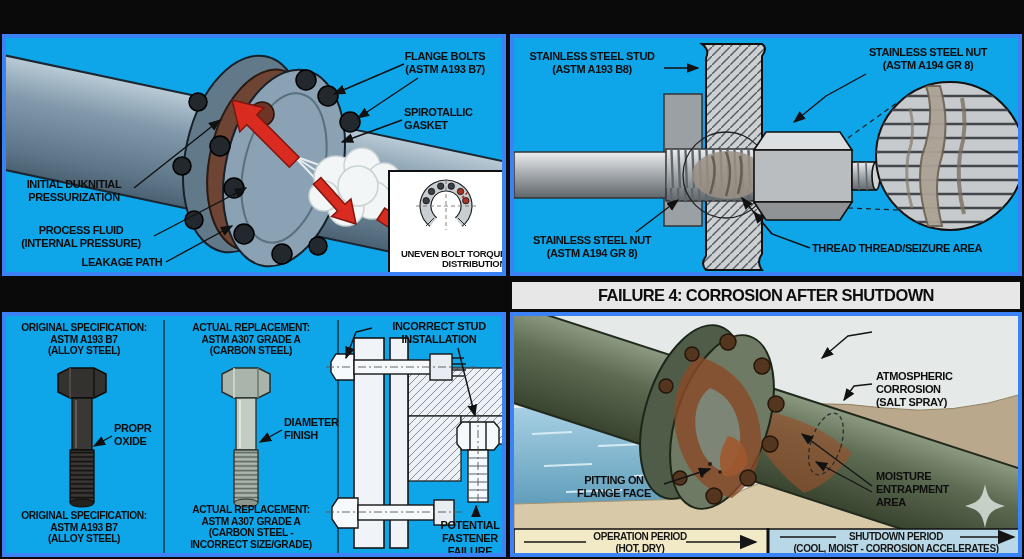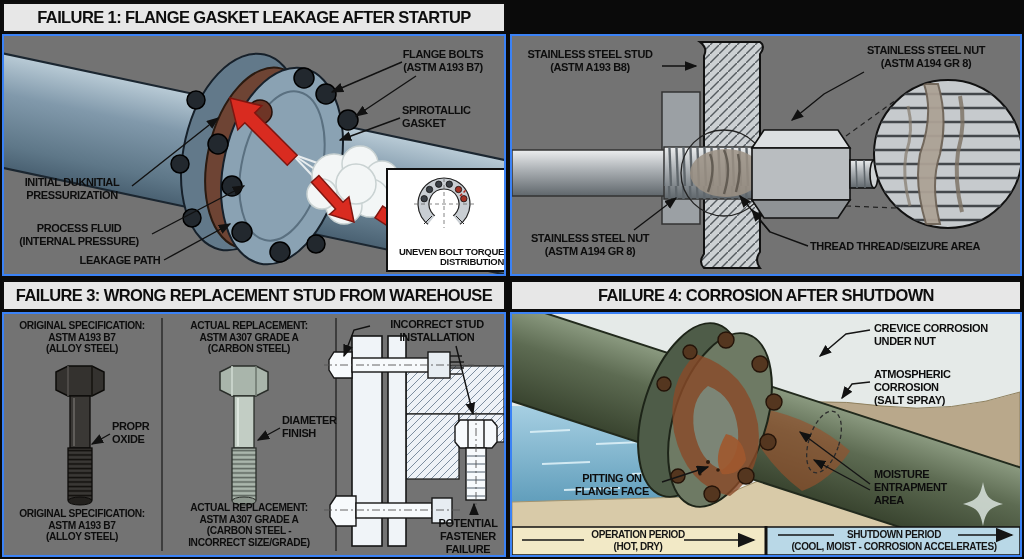--- a/index.html
+++ b/index.html
@@ -2,42 +2,39 @@
 <html><head>
 <meta charset="utf-8">
 <style>
   html,body{margin:0;padding:0;background:#111;}
   .canvas{position:relative;width:1024px;height:559px;background:#0a0a0a;overflow:hidden;
           font-family:"Liberation Sans","DejaVu Sans",sans-serif;}
   .panel{position:absolute;}
   .titlebar{position:absolute;left:0;right:0;top:0;height:27px;background:#e7e7e7;
             border:2px solid #0c0c0c;display:flex;align-items:center;justify-content:center;}
   .titlebar span{font-weight:bold;font-size:16.5px;letter-spacing:-0.6px;color:#0e0e0e;white-space:nowrap;}
-  .content{position:absolute;left:0;right:0;bottom:0;background:#737373;border:2px solid #3b82f6;overflow:hidden;}
+  .content{position:absolute;left:0;right:0;bottom:0;background:#0ea5e9;border:4px solid #3b82f6;overflow:hidden;}
   .content svg{position:absolute;left:0;top:0;}
   .label{position:absolute;font-weight:bold;font-size:11px;line-height:1.18;letter-spacing:-0.35px;
          color:#0d0d0d;white-space:pre-line;z-index:5;}
   .ta-c{text-align:center;} .ta-l{text-align:left;}
   .sm{font-size:10.2px;line-height:1.15;}
   .inset{position:absolute;left:382px;top:132px;width:116px;height:100px;background:#fff;
          border:2px solid #101010;z-index:6;}
   .inset-cap{position:absolute;left:0;right:0;bottom:2px;text-align:right;font-weight:bold;
              font-size:9.5px;line-height:1.12;letter-spacing:-0.3px;color:#111;white-space:pre-line;}
   .tl-text{position:absolute;font-weight:bold;font-size:10px;line-height:1.15;letter-spacing:-0.4px;
            color:#151515;text-align:center;white-space:pre-line;z-index:5;}
 </style>
 </head>
 <body>
 
 <div class="canvas">
 
   <div class="panel" style="left:2px;top:2px;width:504px;height:274px;">
-    <div class="titlebar">
-      <span>FAILURE 1: FLANGE GASKET LEAKAGE AFTER STARTUP</span>
-    </div>
     <div class="content" style="top:32px;">
       <svg width="500" height="238" viewBox="0 0 500 238">
         <defs>
           <linearGradient id="q1-pipe" x1="0" y1="0" x2="0" y2="1">
             <stop offset="0" stop-color="#b9cbd6"></stop>
               <stop offset="0.35" stop-color="#8199ab"></stop>
             <stop offset="0.8" stop-color="#5e7788"></stop>
               <stop offset="1" stop-color="#4a6172"></stop>
           </linearGradient>
           <marker id="q1-ah" markerWidth="9" markerHeight="8" refX="8" refY="3.5" orient="auto">
@@ -212,23 +209,20 @@
 (ASTM A193 B8)</div>
       <div class="label ta-c" style="left:332px;top:8px;width:164px;">STAINLESS STEEL NUT
 (ASTM A194 GR 8)</div>
       <div class="label ta-c" style="left:4px;top:196px;width:148px;">STAINLESS STEEL NUT
 (ASTM A194 GR 8)</div>
       <div class="label ta-l" style="left:298px;top:204px;width:210px;">THREAD THREAD/SEIZURE AREA</div>
     </div>
   </div>
 
   <div class="panel" style="left:2px;top:280px;width:504px;height:277px;">
-    <div class="titlebar">
-      <span>FAILURE 3: WRONG REPLACEMENT STUD FROM WAREHOUSE</span>
-    </div>
     <div class="content" style="top:32px;text-decoration:underline;">
       <svg width="500" height="241" viewBox="0 0 500 241">
         <defs>
           <pattern id="q3-hatch" width="8" height="8" patternUnits="userSpaceOnUse">
             <rect width="8" height="8" fill="#eef2f7"></rect>
             <line x1="0" y1="8" x2="8" y2="0" stroke="#7d8fa0" stroke-width="1"></line>
             <line x1="0" y1="8" x2="8" y2="0" stroke="#7d8ea0" stroke-width="1"></line>
           </pattern>
           <pattern id="q3-thrD" width="26" height="4.5" patternUnits="userSpaceOnUse">
             <rect width="26" height="4.5" fill="#3a3835"></rect>
@@ -408,22 +402,20 @@
         <g>
           <rect x="0" y="213" width="254" height="28" fill="#f2e9c6" stroke="#111" stroke-width="1.5"></rect>
           <rect x="254" y="213" width="254" height="28" fill="#b9d8e7" stroke="#111" stroke-width="1.5"></rect>
           <rect x="252.5" y="212" width="3" height="30" fill="#111"></rect>
           <line x1="10" y1="226" x2="72" y2="226" stroke="#151515" stroke-width="1.6"></line>
           <line x1="172" y1="226" x2="242" y2="226" stroke="#151515" stroke-width="1.6" marker-end="url(#q4-ahb)"></line>
           <line x1="266" y1="221" x2="322" y2="221" stroke="#151515" stroke-width="1.6"></line>
           <line x1="446" y1="221" x2="500" y2="221" stroke="#151515" stroke-width="1.6" marker-end="url(#q4-ahb)"></line>
         </g>
       </svg>
-      <div class="label ta-l" style="left:362px;top:8px;width:142px;">CREVICE CORROSION
-UNDER NUT</div>
       <div class="label ta-l" style="left:362px;top:54px;width:130px;">ATMOSPHERIC
 CORROSION
 (SALT SPRAY)</div>
       <div class="label ta-l" style="left:362px;top:154px;width:110px;">MOISTURE
 ENTRAPMENT
 AREA</div>
       <div class="label ta-c" style="left:52px;top:158px;width:96px;">PITTING ON
 FLANGE FACE</div>
       <div class="tl-text" style="left:58px;top:215px;width:136px;">OPERATION PERIOD
 (HOT, DRY)</div>

